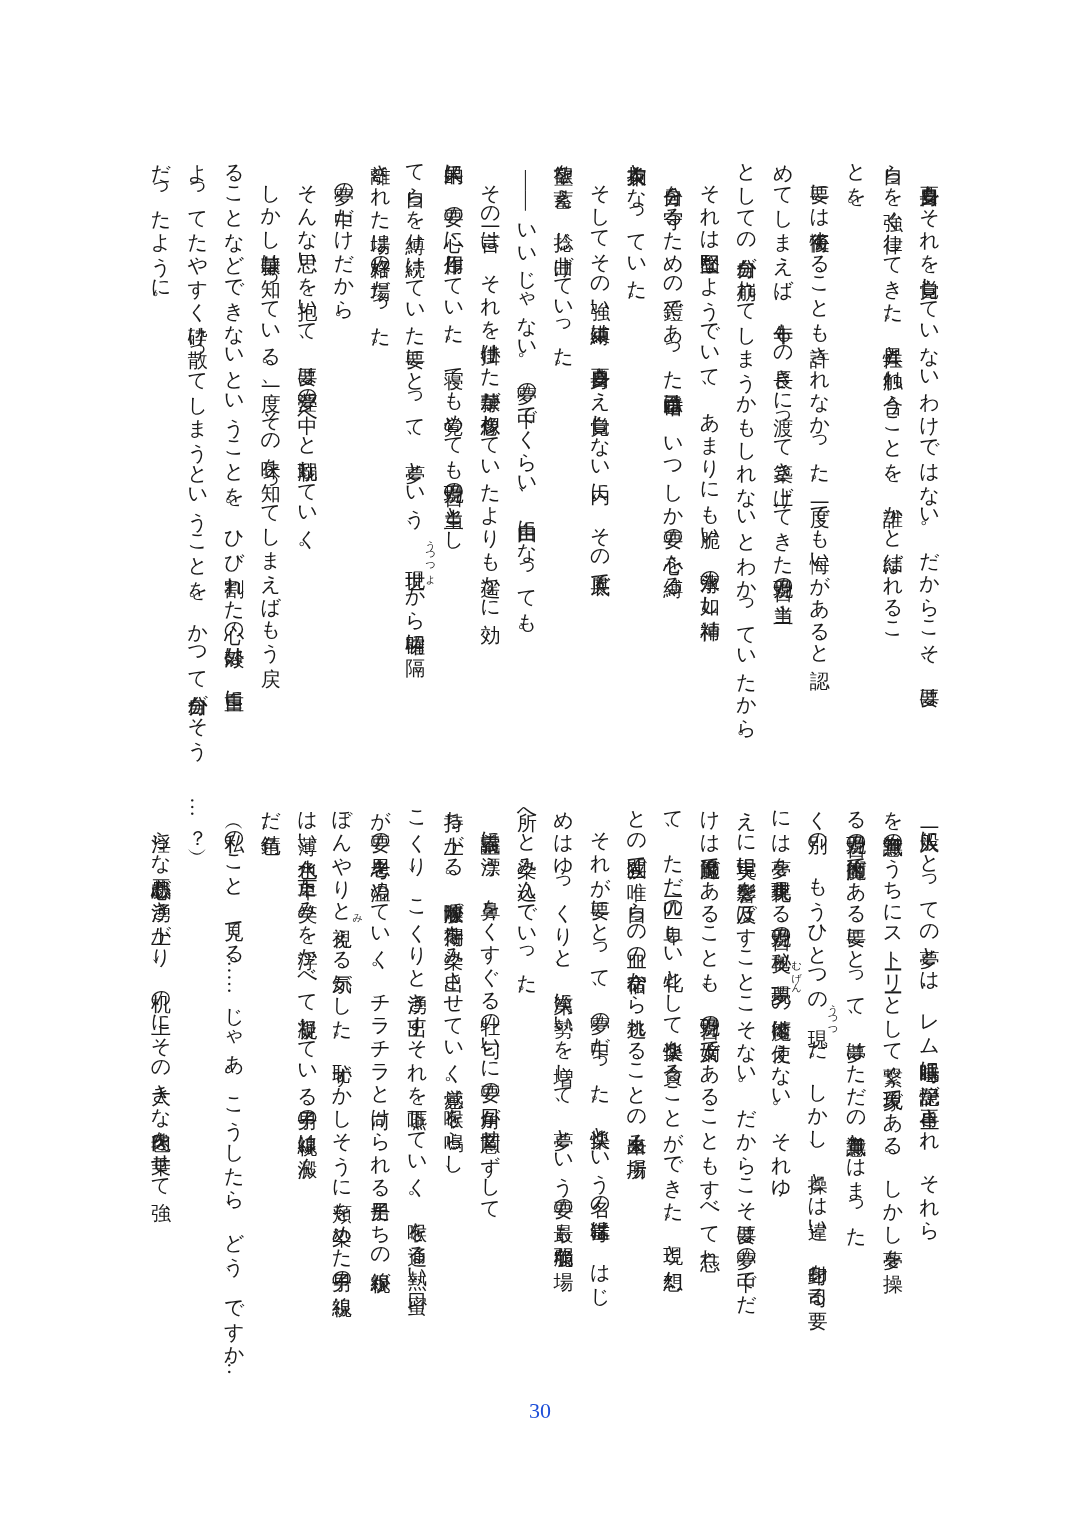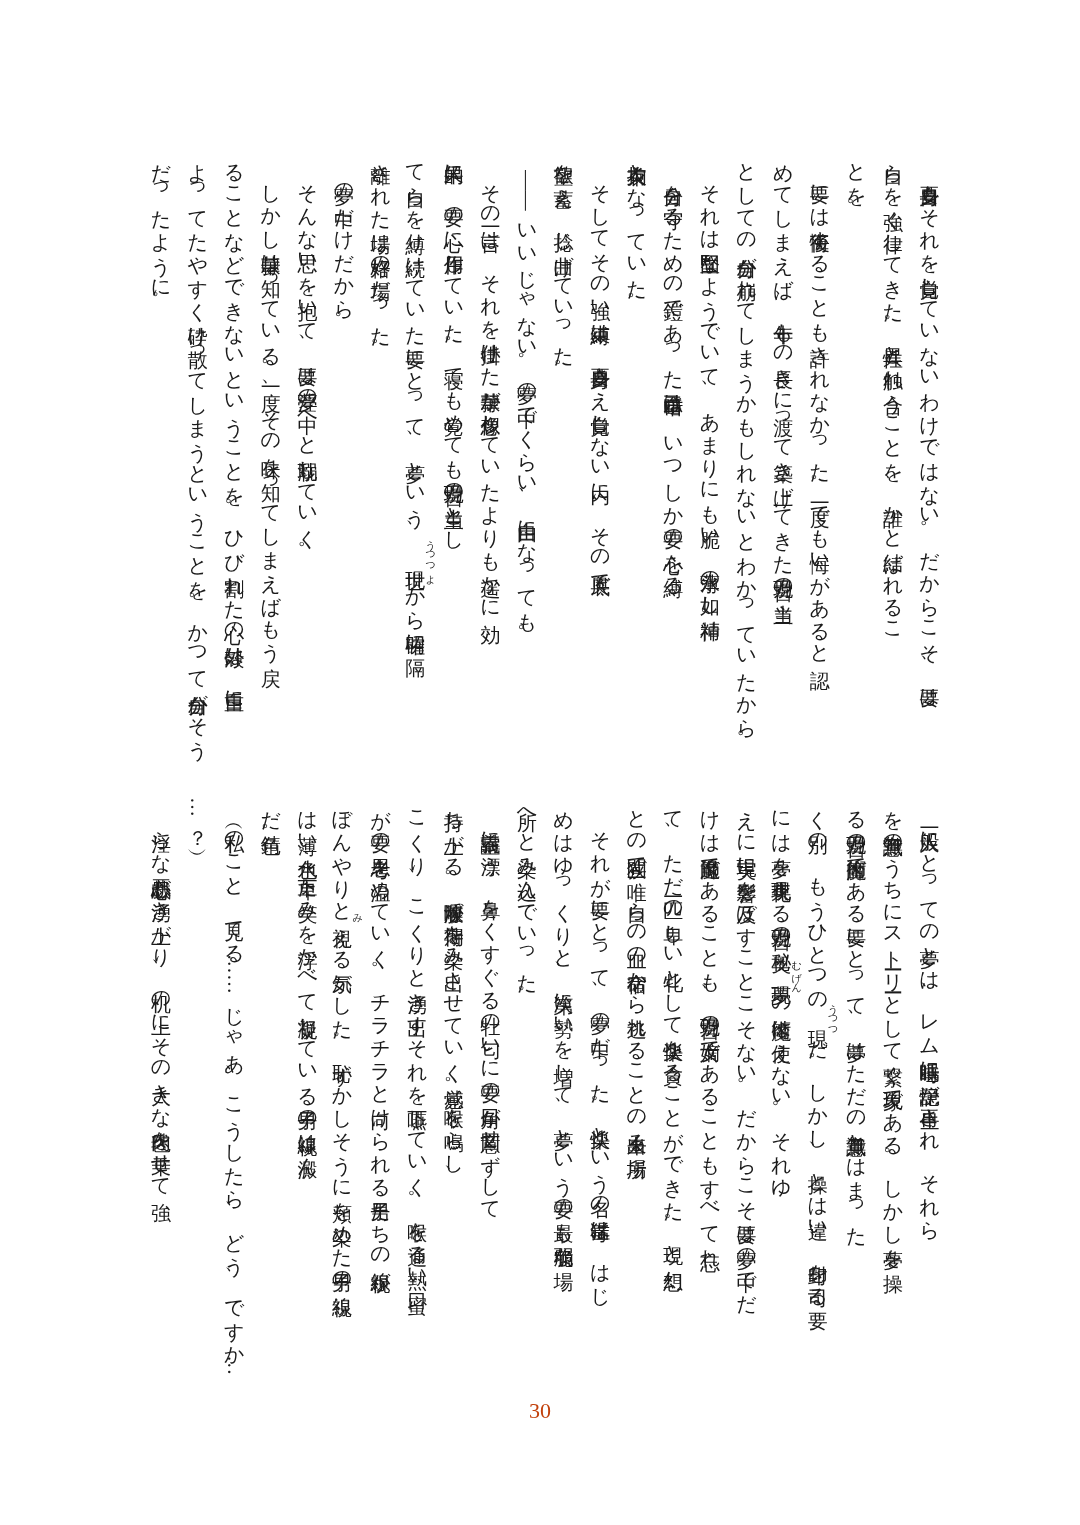--- a/index.html
+++ b/index.html
@@ -33,21 +33,21 @@
     font-size:10px;
     letter-spacing:0;
     line-height:1;
     font-family:"Liberation Serif","DejaVu Serif",serif;
   }
   .page-number{
     position:absolute;
     top:1398px;left:0;width:1080px;
     text-align:center;
     font-size:22px;
-    color:#c2410c;
+    color:#1d4ed8;
   }
 </style>
 </head>
 <body>
 
 <div class="page">
   <div class="vsection top">
       <div class="vline">　要自身もそれを自覚していないわけではない。だからこそ、要は</div>
       <div class="vline">自らを強く律してきた。異性と触れ合うことを、誰かと結ばれるこ</div>
       <div class="vline">とを。</div>

